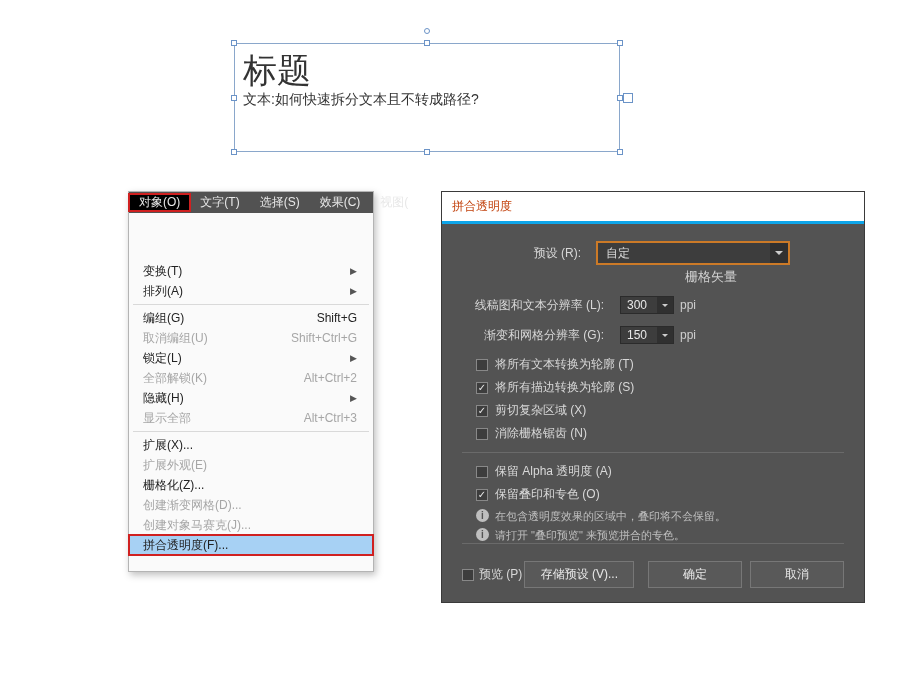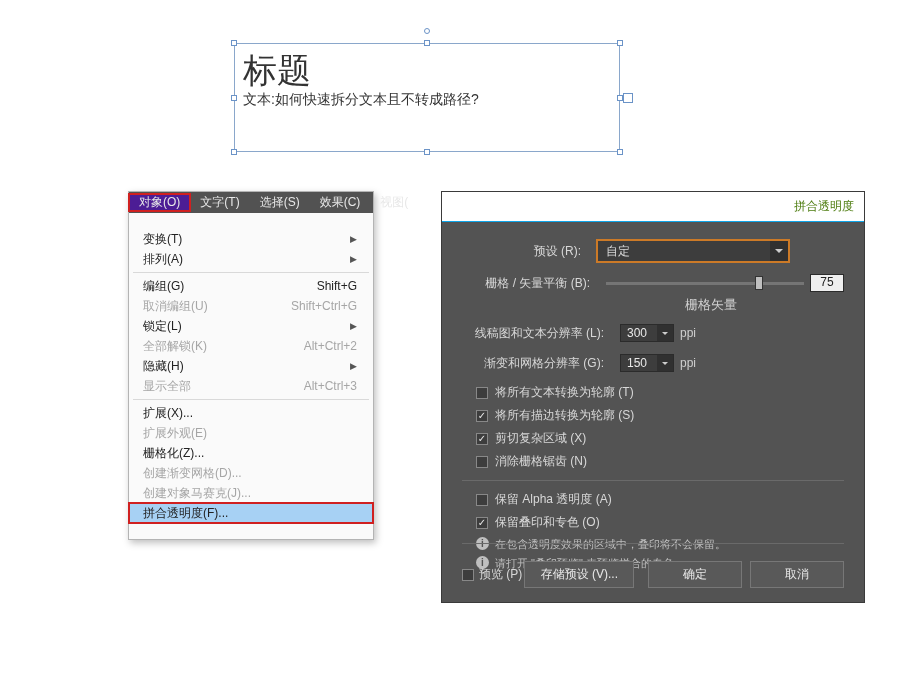--- a/index.html
+++ b/index.html
@@ -48,25 +48,25 @@
 .menubar {
   background: #525252;
   color: #e8e8e8;
   display: flex;
   font-size: 12px;
   height: 21px;
   align-items: center;
 }
 .menubar span{ padding: 0 10px; white-space:nowrap; }
 .menubar span.active{
-  background:#4c1d95;
+  background:#000000;
   outline: 2px solid #d02020;
   outline-offset:-1px;
 }
-.menu-items{ padding: 16px 0; }
+.menu-items{ padding: 16px 0; margin-top: 32px; }
 .menu-item{
   display:flex; justify-content:space-between;
   align-items:center;
   padding: 3px 16px 3px 14px;
   color:#222; font-size: 12px;
   height: 20px;
 }
 .menu-item.disabled{ color:#a6a6a6; }
 .menu-item .chev{ font-size:9px; color:#555;}
 .menu-sep{ height:1px; background:#d9d9d9; margin:3px 4px; }
@@ -80,24 +80,23 @@
 .dialog{
   position:absolute;
   left:441px; top:191px;
   width:424px; height:412px;
   background:#535353;
   border:1px solid #3a3a3a;
   color:#d8d8d8;
   font-size:12px;
 }
 .dialog-title{
-  background:#fff; color:#4d7c0f;
+  background:#fff; color:#c2410c;
   padding:6px 10px;
-  border-bottom:1px solid #0ea5e9;
-  text-align:right;
+  border-bottom:3px solid #0ea5e9;
 }
 .dialog-body{ padding:18px 20px 10px 20px; }
 .row{ display:flex; align-items:center; margin-bottom:12px; }
 .row .label{ width:135px; text-align:right; padding-right:16px; color:#d8d8d8;}
 
 .select{
   position:relative;
   width:188px; height:22px;
   background:#3d3d3d;
   border:1px solid #2b2b2b;
@@ -273,27 +272,20 @@
   <div class="dialog-title">拼合透明度</div>
   <div class="dialog-body">
     <div class="row">
       <div class="label">预设 (R):</div>
       <div class="select accent">
         <span>自定</span>
         <div class="caret"></div>
       </div>
     </div>
 
-    <div class="row slider-row">
-      <div class="label">栅格 / 矢量平衡 (B):</div>
-      <div class="slider-track">
-        <div class="slider-knob" style="left:75%;"></div>
-      </div>
-      <div class="slider-value">75</div>
-    </div>
     <div class="slider-sub">
       <span>栅格</span>
       <span>矢量</span>
     </div>
 
     <div class="row">
       <div class="label" style="width:158px">线稿图和文本分辨率 (L):</div>
       <div class="numfield">
         <span>300</span>
         <div class="caret"></div>

